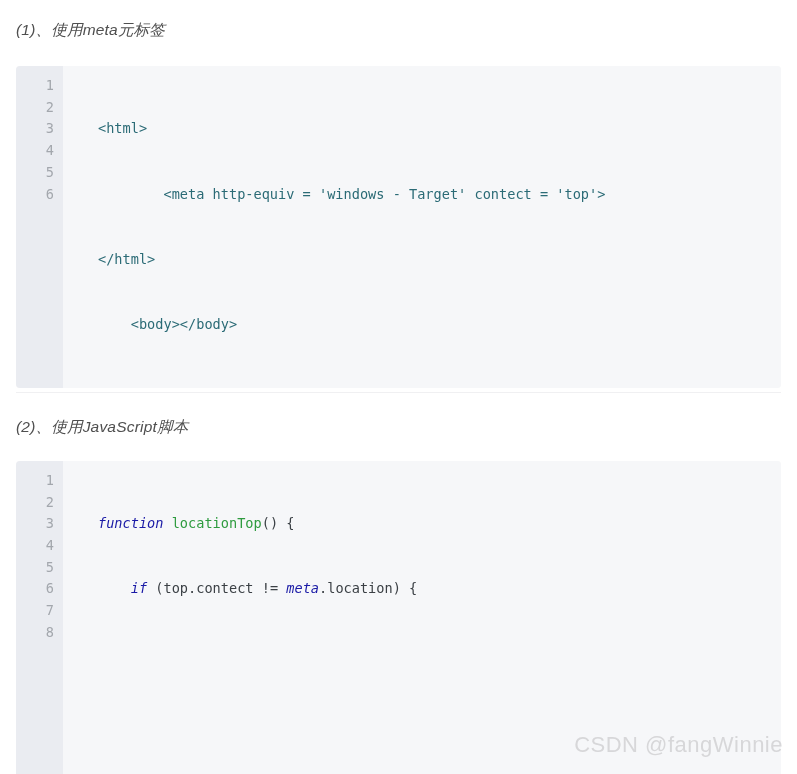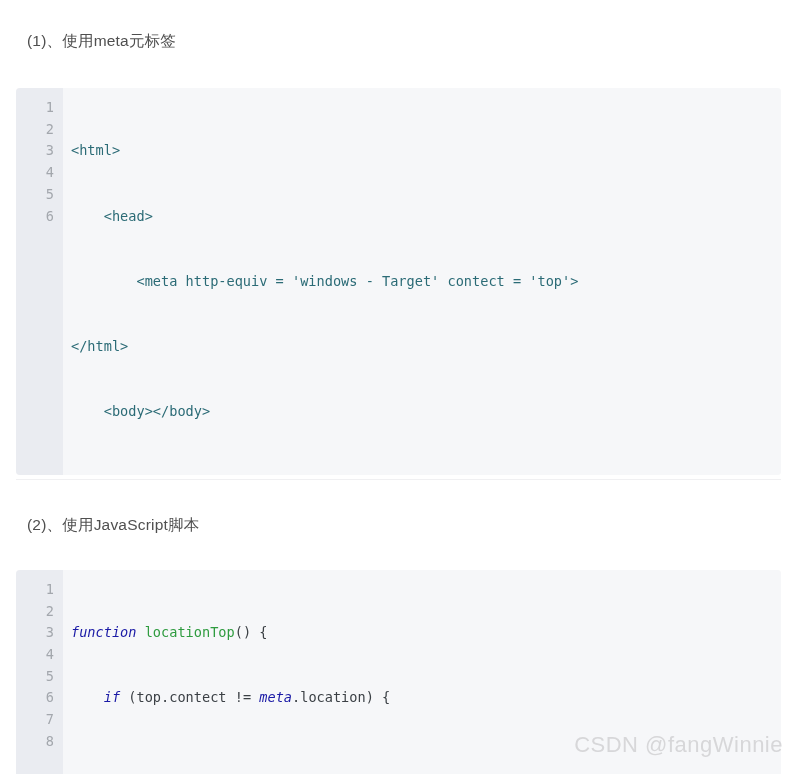--- a/index.html
+++ b/index.html
@@ -20,24 +20,25 @@
   .article {
     position: relative;
     padding: 0;
   }
 
   
   .para {
     font-size: 15.5px;
     line-height: 28px;
     color: #4f4f4f;
-    margin: 11px;
+    margin: 0;
     padding: 0 16px;
     letter-spacing: 0.2px;
     white-space: nowrap;
+    font-style: italic;
   }
 
   
   .codeblock {
     margin: 0 16px 0 16px;
     background: #f6f7f9;
     border-radius: 4px;
     display: flex;
     overflow: hidden;
     font-family: "DejaVu Sans Mono", "Liberation Mono", monospace;
@@ -60,21 +61,21 @@
   }
   .gutter .ln { display: block; }
 
   .code {
     padding: 9px 0 9px 8px;
     flex: 1 1 auto;
     overflow: hidden;
     white-space: pre;
     background: #f6f7f9;
   }
-  .code .line { display: block; min-height: 21.7px; }
+  .code .line { display: block; min-height: 21.7px; margin-left: 27px; }
 
   .rule {
     height: 1px;
     background: #f0f0f2;
     margin: 4px 16px 0 16px;
   }
 
   
   .tok-tag      { color: #2b6b76; }
   .tok-plain    { color: #3b4045; }
@@ -113,21 +114,20 @@
     <div class="gutter">
       <span class="ln">1</span>
       <span class="ln">2</span>
       <span class="ln">3</span>
       <span class="ln">4</span>
       <span class="ln">5</span>
       <span class="ln">6</span>
     </div>
     <div class="code">
       <span class="line tok-tag">&lt;html&gt;</span>
-      <span class="line tok-tag">    &lt;head&gt;</span>
       <span class="line tok-tag">        &lt;meta http-equiv = 'windows - Target' contect = 'top'&gt;</span>
       <span class="line tok-tag">&lt;/html&gt;</span>
       <span class="line tok-tag">    &lt;body&gt;&lt;/body&gt;</span>
     </div>
   </div>
   <div class="rule"></div>
 
   <div class="sp20"></div>
 
   <p class="para">(2)、使用JavaScript脚本</p>

